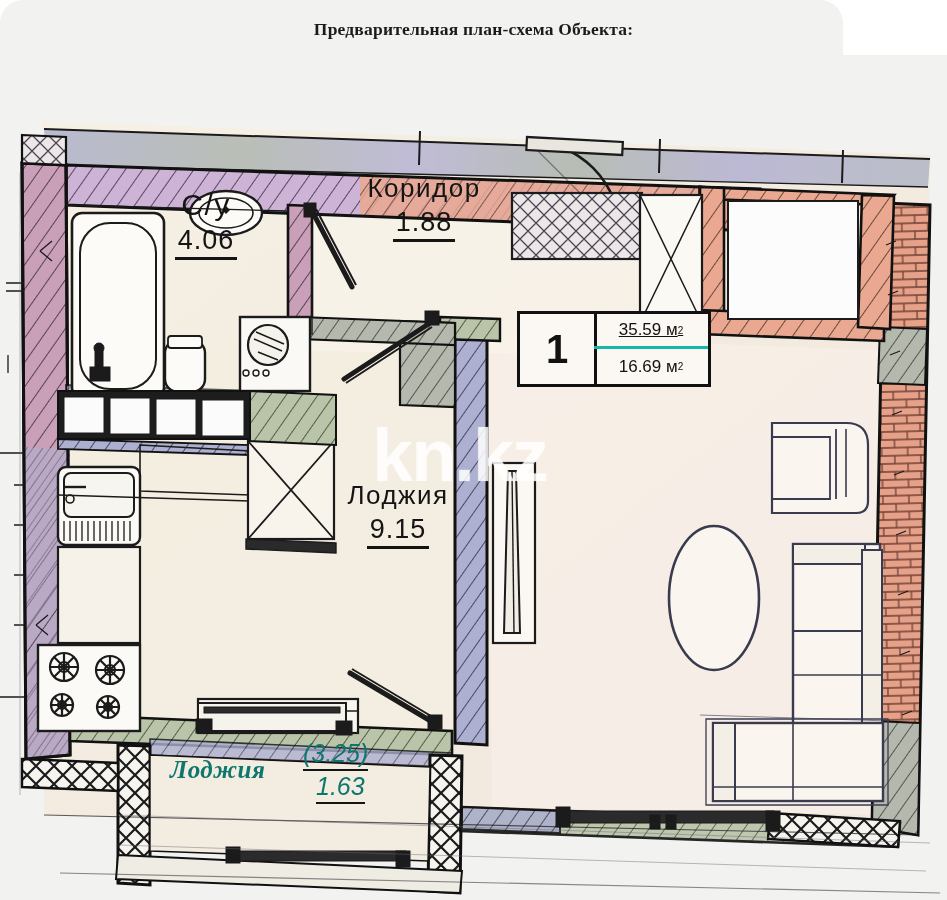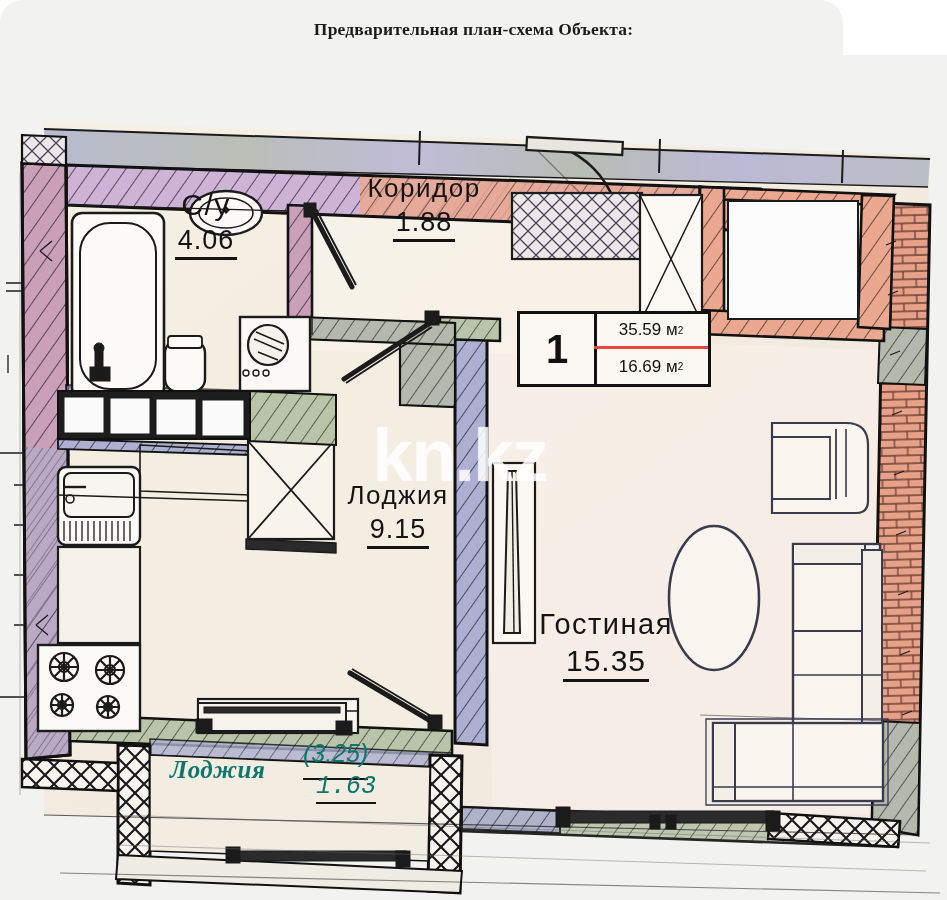--- a/index.html
+++ b/index.html
@@ -34,33 +34,33 @@
   #lbl-corr .nm{font-size:26px;}
   #lbl-kitchen{left:318px;top:480px;width:160px;}
   #lbl-living{left:500px;top:608px;width:212px;}
   #lbl-living .nm{font-size:29px;}
   #lbl-living .ar{font-size:30px;}
 
   #lbl-loggia{position:absolute;left:170px;top:742px;width:230px;height:62px;color:#0f766e;text-align:center;}
   #lbl-loggia .lg-nm{position:absolute;left:0;top:14px;font-family:"Liberation Serif",serif;
       font-style:italic;font-weight:bold;font-size:25px;letter-spacing:.5px;}
   #lbl-loggia .lg-a1{position:absolute;left:133px;top:-3px;font-family:"Liberation Sans",sans-serif;
-      font-size:25px;border-bottom:2.5px solid #141414;padding-bottom:10px;font-style:italic;}
-  #lbl-loggia .lg-a2{position:absolute;left:146px;top:30px;font-family:Liberation Mono, monospace;
+      font-size:25px;border-bottom:2.5px solid #141414;padding-bottom:1px;font-style:italic;}
+  #lbl-loggia .lg-a2{position:absolute;left:146px;top:30px;font-family:Liberation Sans, sans-serif;
       font-size:25px;border-bottom:2.5px solid #141414;padding-bottom:1px;font-style:italic;}
 
   
   #infobox{position:absolute;left:517px;top:311px;width:188px;height:70px;border:3px solid #111;background:#fbf8f3;}
   #infobox .num{position:absolute;left:0;top:0;width:74px;height:100%;
      display:flex;align-items:center;justify-content:center;
      font-family:"Liberation Sans",sans-serif;font-size:40px;font-weight:bold;color:#111;border-right:3px solid #111;}
   #infobox .cells{position:absolute;left:74px;top:0;right:0;bottom:0;}
   #infobox .c{height:50%;box-sizing:border-box;display:flex;align-items:center;justify-content:center;
      font-family:"Liberation Sans",sans-serif;font-size:17px;color:#111;}
-  #infobox .c.top{border-bottom:3px solid #ef4444;}
+  #infobox .c.top{border-bottom:3px solid #14b8a6;text-decoration:underline;}
   #infobox .c sup{font-size:10px;}
 </style>
 </head>
 <body>
 
 <div id="root">
 
   <div class="title">Предварительная план-схема Объекта:</div>
 
   <div class="plan">
@@ -432,24 +432,20 @@
   <div class="lbl" id="lbl-corr">
     <div class="nm">Коридор</div>
     <div class="ar">1.88</div>
   </div>
 
   <div class="lbl" id="lbl-kitchen">
     <div class="nm">Лоджия</div>
     <div class="ar">9.15</div>
   </div>
 
-  <div class="lbl" id="lbl-living">
-    <div class="nm">Гостиная</div>
-    <div class="ar">15.35</div>
-  </div>
 
   <div id="lbl-loggia">
     <span class="lg-nm">Лоджия</span>
     <span class="lg-a1">(3.25)</span>
     <span class="lg-a2">1.63</span>
   </div>
 
   <div id="infobox">
     <div class="num">1</div>
     <div class="cells">

